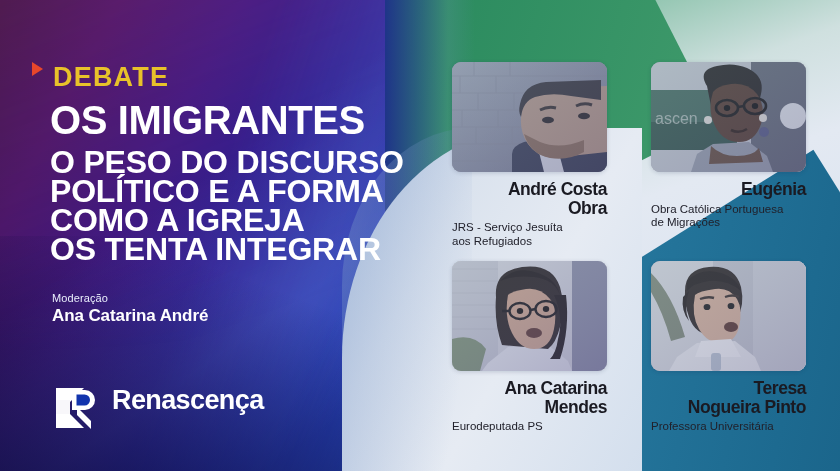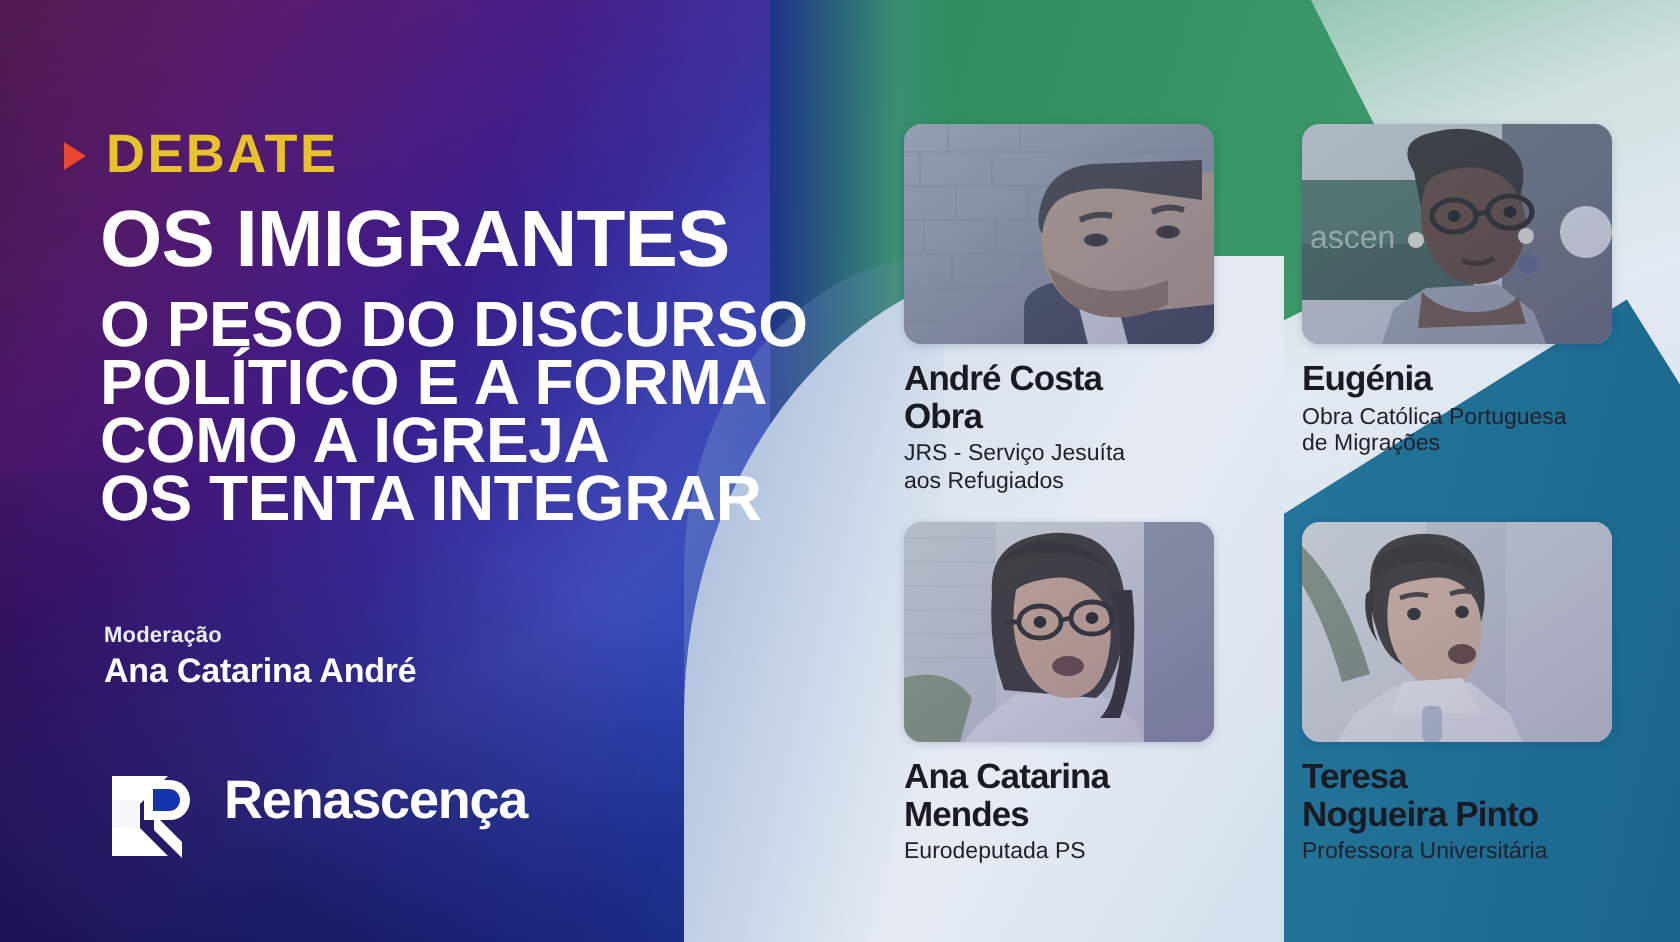--- a/index.html
+++ b/index.html
@@ -138,21 +138,21 @@
 
   
   .left-content{
     position:absolute; left:0; top:0;
     width:440px; height:471px;
     padding:0 0 0 50px;
   }
 
   .kicker-row{
     position:absolute; left:32px; top:62px;
-    display:flex; align-items:center; gap:10px;
+    display:flex; align-items:flex-start; gap:10px;
   }
   .tri{
     width:0; height:0;
     border-left:11px solid #e8472b;
     border-top:7px solid transparent;
     border-bottom:7px solid transparent;
   }
   .kicker{
     font-size:27px; font-weight:bold; letter-spacing:1.2px;
     color:#e8c22a;
@@ -170,23 +170,22 @@
     position:absolute; left:50px; top:148px;
     font-size:32px; line-height:29px; font-weight:bold;
     color:#ffffff; letter-spacing:-0.2px;
   }
   .subhead .ln{ display:block; white-space:nowrap; }
 
   .moderation{
     position:absolute; left:52px; top:292px;
   }
   .mod-label{
-    font-size:11px; font-weight:bold; color:#e9eefc; letter-spacing:0.1px;
+    font-size:11px; font-weight:normal; color:#e9eefc; letter-spacing:0.1px;
     margin-bottom:2px;
-    margin-top:20px;
   }
   .mod-name{
     font-size:17px; font-weight:bold; color:#ffffff; letter-spacing:-0.1px;
   }
 
   
   .logo{
     position:absolute; left:54px; top:385px;
     display:flex; gap:13px;
   }
@@ -213,21 +212,21 @@
     background:#8a8f9e;
     box-shadow:0 1px 4px rgba(20,40,80,0.18);
   }
   .photo svg{ display:block; width:100%; height:100%; }
 
   .sp-name{
     margin-top:8px;
     font-size:17.5px; line-height:18.5px;
     font-weight:bold; color:#1a1a22; letter-spacing:-0.45px;
   }
-  .sp-name .ln{ display:block; white-space:nowrap; }
+  .sp-name .ln{ display:block; white-space:nowrap;text-align:right; }
   .sp-role{
     margin-top:4px;
     font-size:11.5px; line-height:13.5px;
     color:#21212b; font-weight:normal;
   }
   .sp-role .ln{ display:block; white-space:nowrap; }
 </style>
 </head>
 <body>
 

